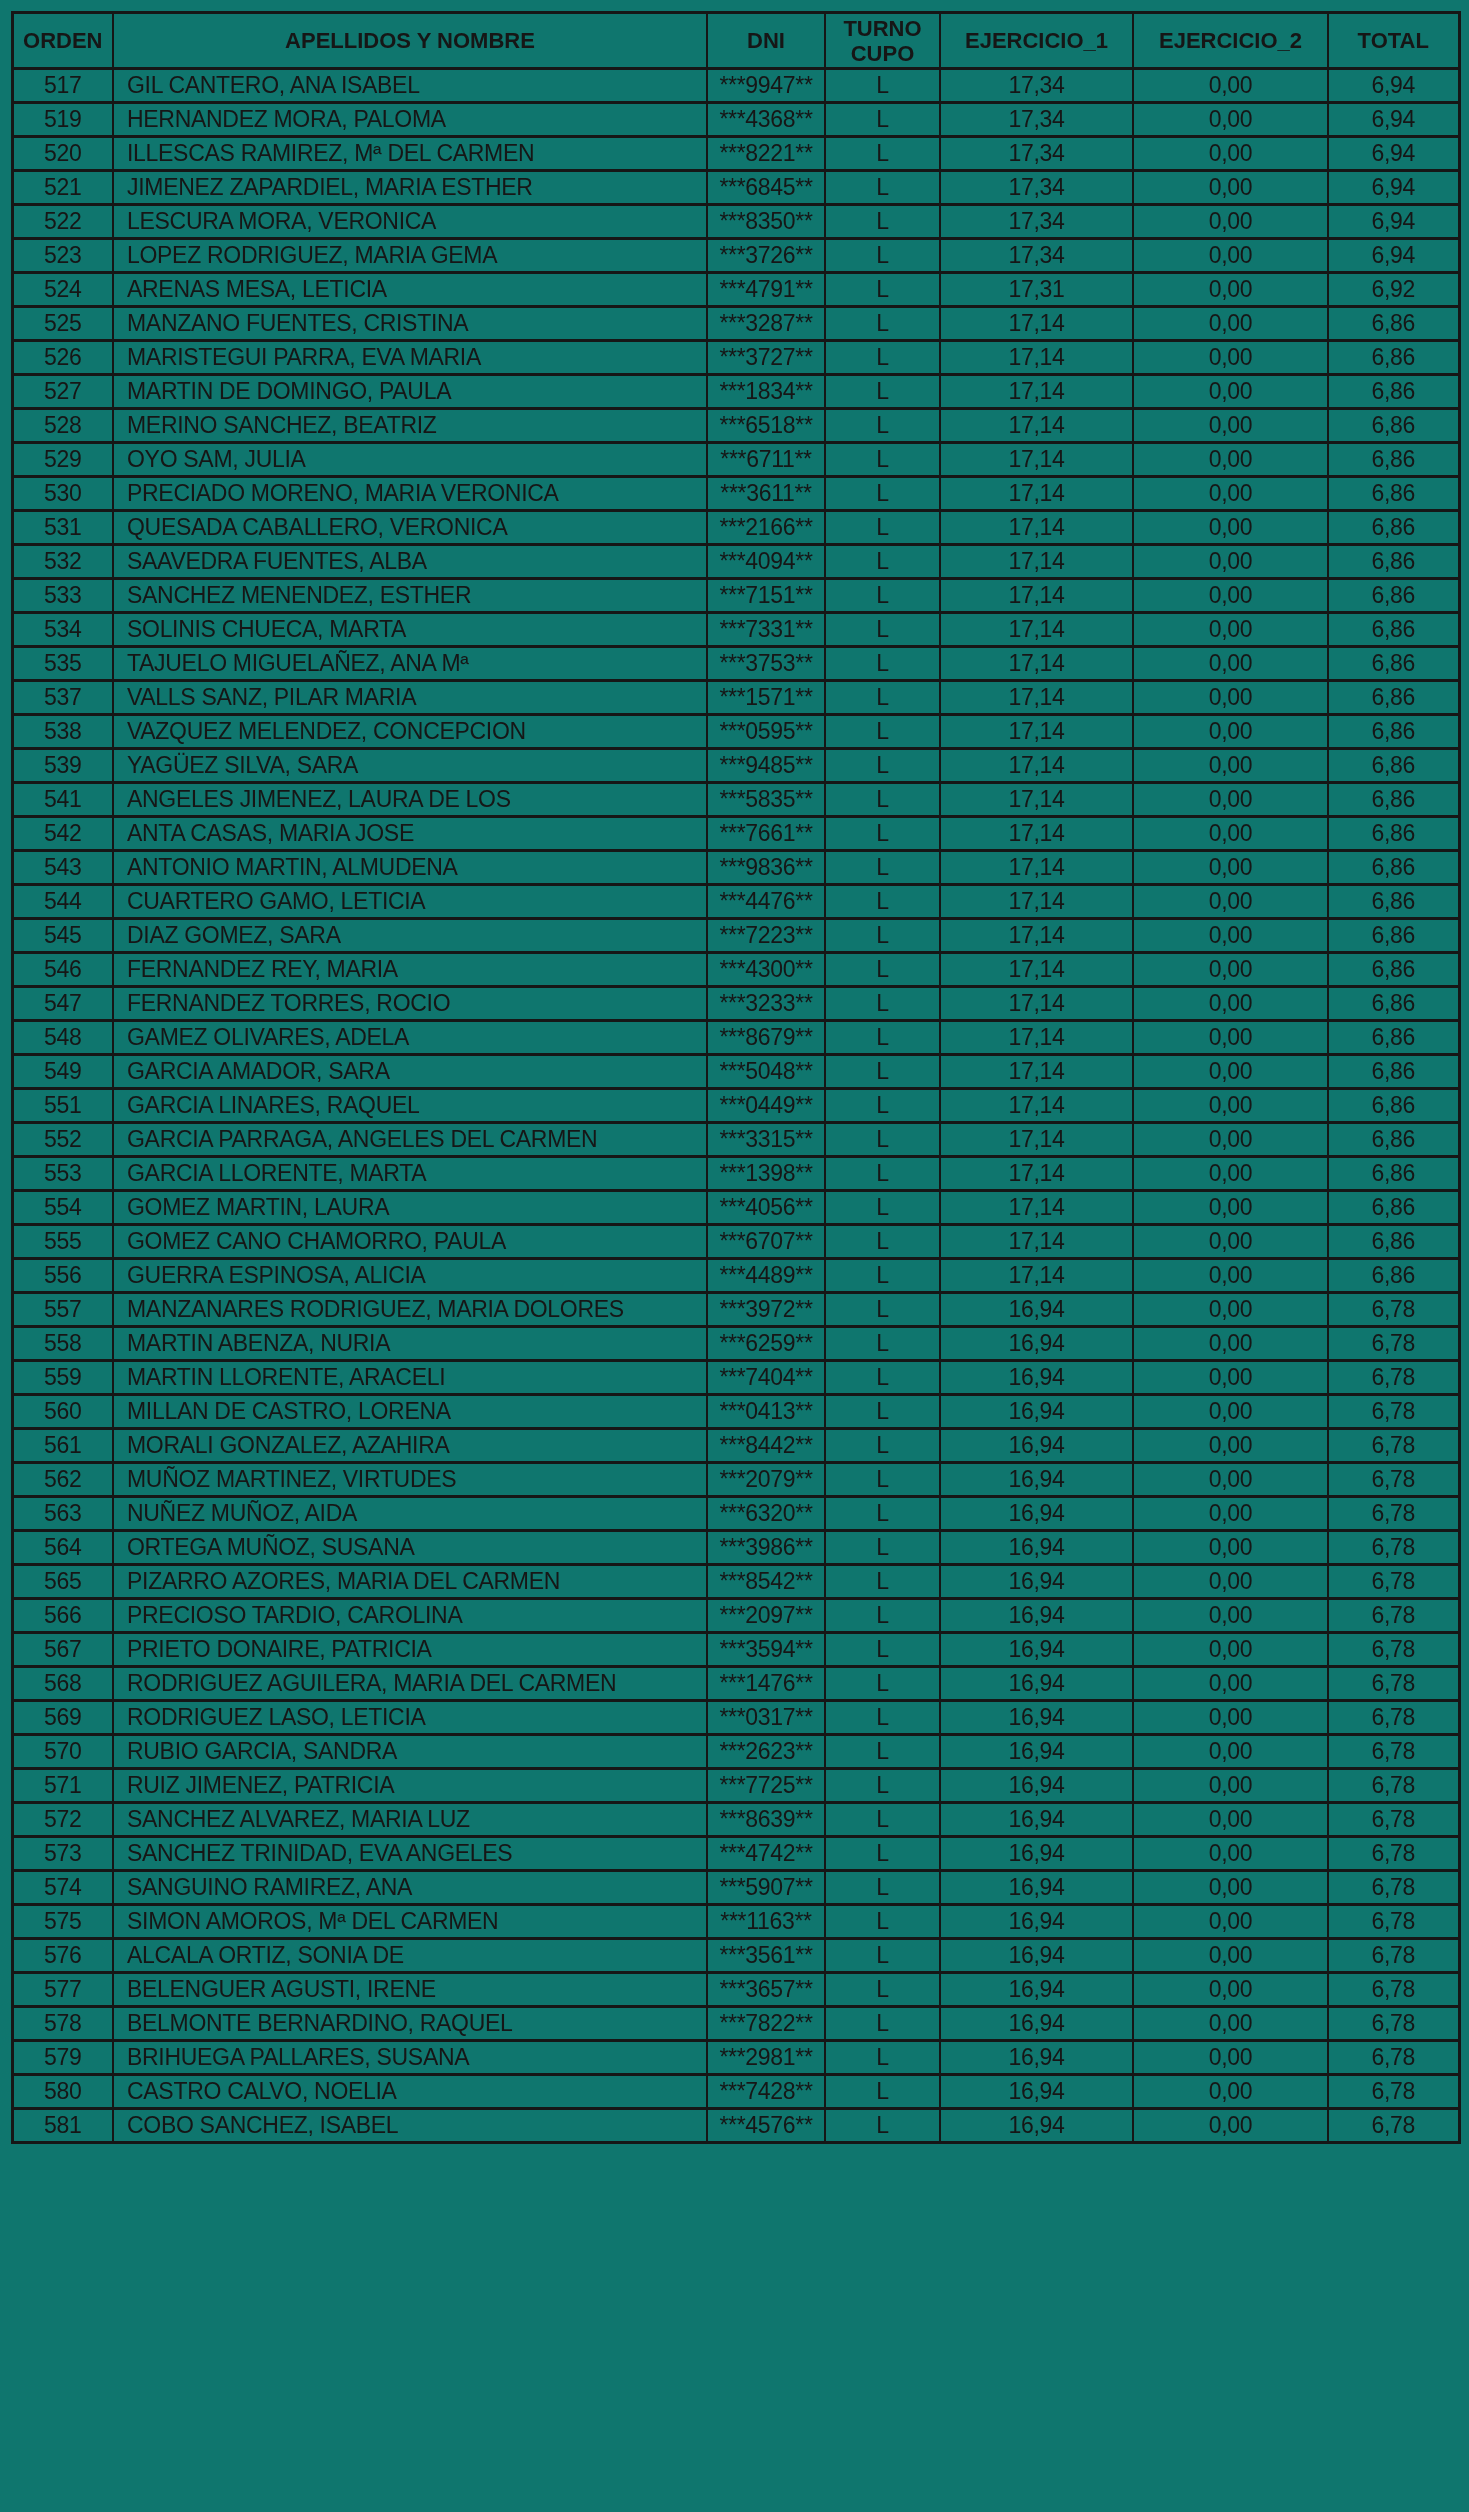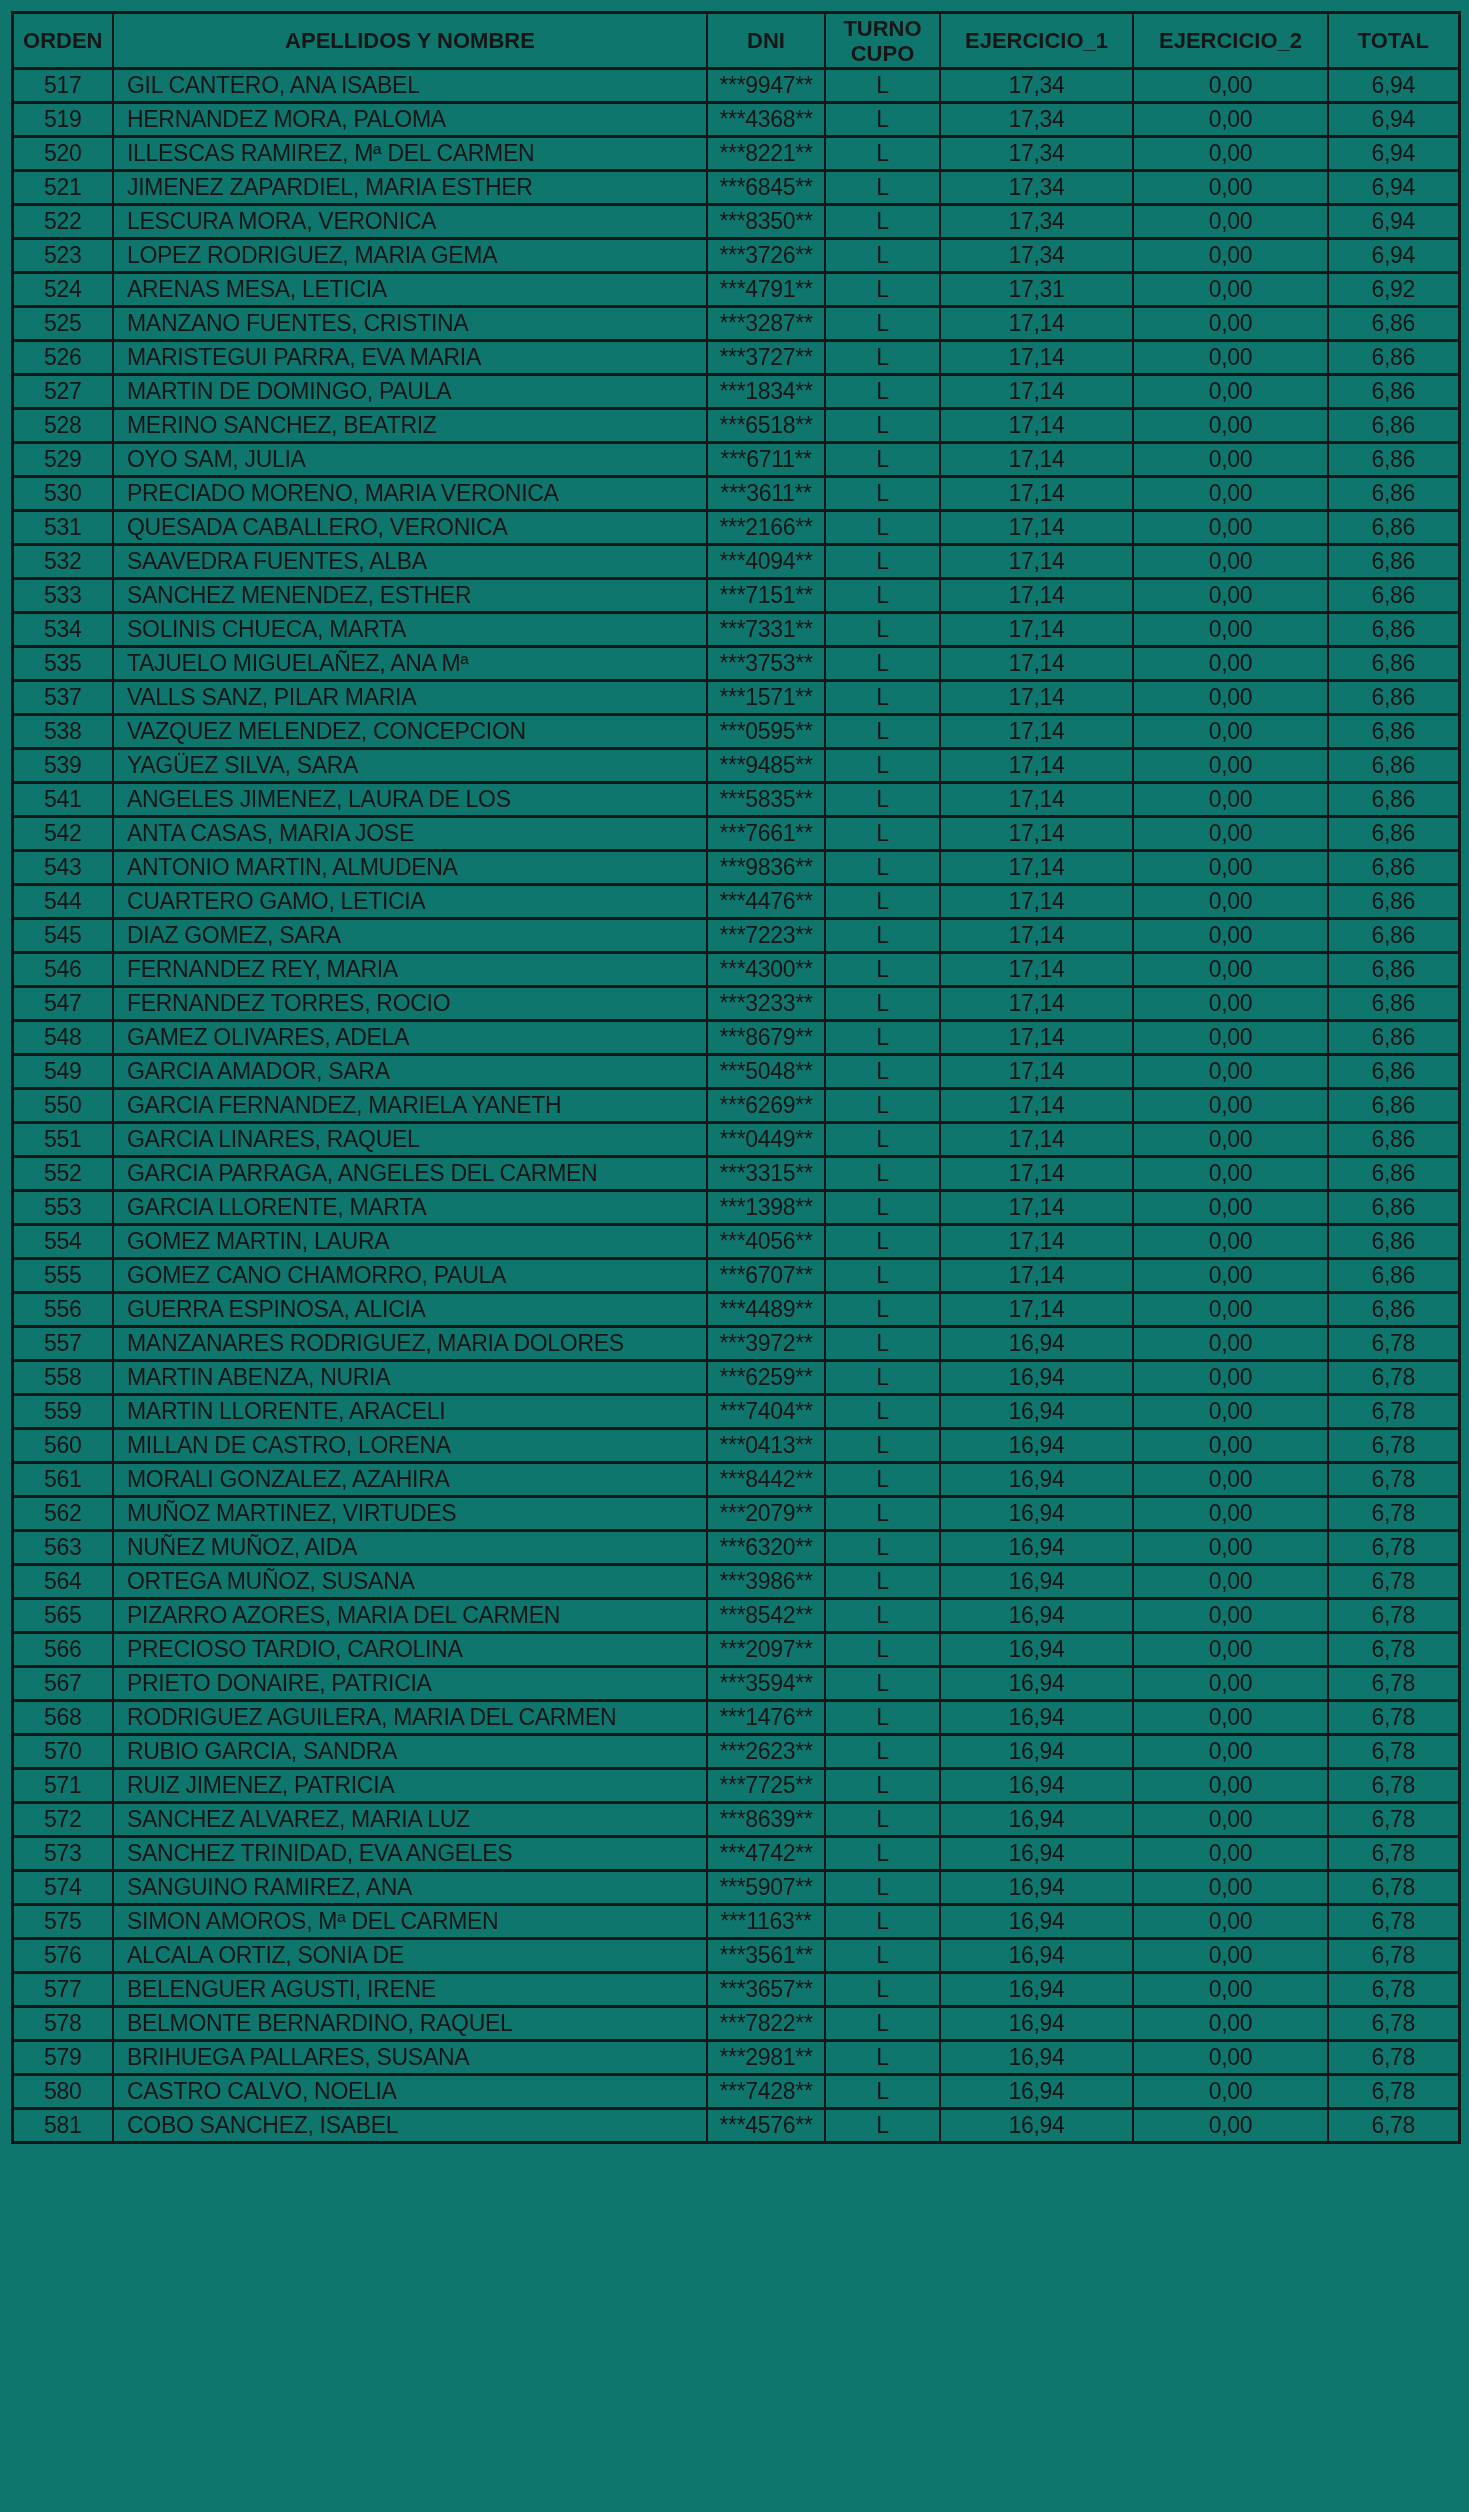--- a/index.html
+++ b/index.html
@@ -351,29 +351,20 @@
         <tr>
           <td>549</td>
           <td class="c-name">GARCIA AMADOR, SARA</td>
           <td>***5048**</td>
           <td>L</td>
           <td>17,14</td>
           <td>0,00</td>
           <td>6,86</td>
         </tr>
         <tr>
-          <td>550</td>
-          <td class="c-name">GARCIA FERNANDEZ, MARIELA YANETH</td>
-          <td>***6269**</td>
-          <td>L</td>
-          <td>17,14</td>
-          <td>0,00</td>
-          <td>6,86</td>
-        </tr>
-        <tr>
           <td>551</td>
           <td class="c-name">GARCIA LINARES, RAQUEL</td>
           <td>***0449**</td>
           <td>L</td>
           <td>17,14</td>
           <td>0,00</td>
           <td>6,86</td>
         </tr>
         <tr>
           <td>552</td>
@@ -516,20 +507,29 @@
           <td>***3594**</td>
           <td>L</td>
           <td>16,94</td>
           <td>0,00</td>
           <td>6,78</td>
         </tr>
         <tr>
           <td>568</td>
           <td class="c-name">RODRIGUEZ AGUILERA, MARIA DEL CARMEN</td>
           <td>***1476**</td>
+          <td>L</td>
+          <td>16,94</td>
+          <td>0,00</td>
+          <td>6,78</td>
+        </tr>
+        <tr>
+          <td>569</td>
+          <td class="c-name">RODRIGUEZ LASO, LETICIA</td>
+          <td>***0317**</td>
           <td>L</td>
           <td>16,94</td>
           <td>0,00</td>
           <td>6,78</td>
         </tr>
         <tr>
           <td>570</td>
           <td class="c-name">RUBIO GARCIA, SANDRA</td>
           <td>***2623**</td>
           <td>L</td>

